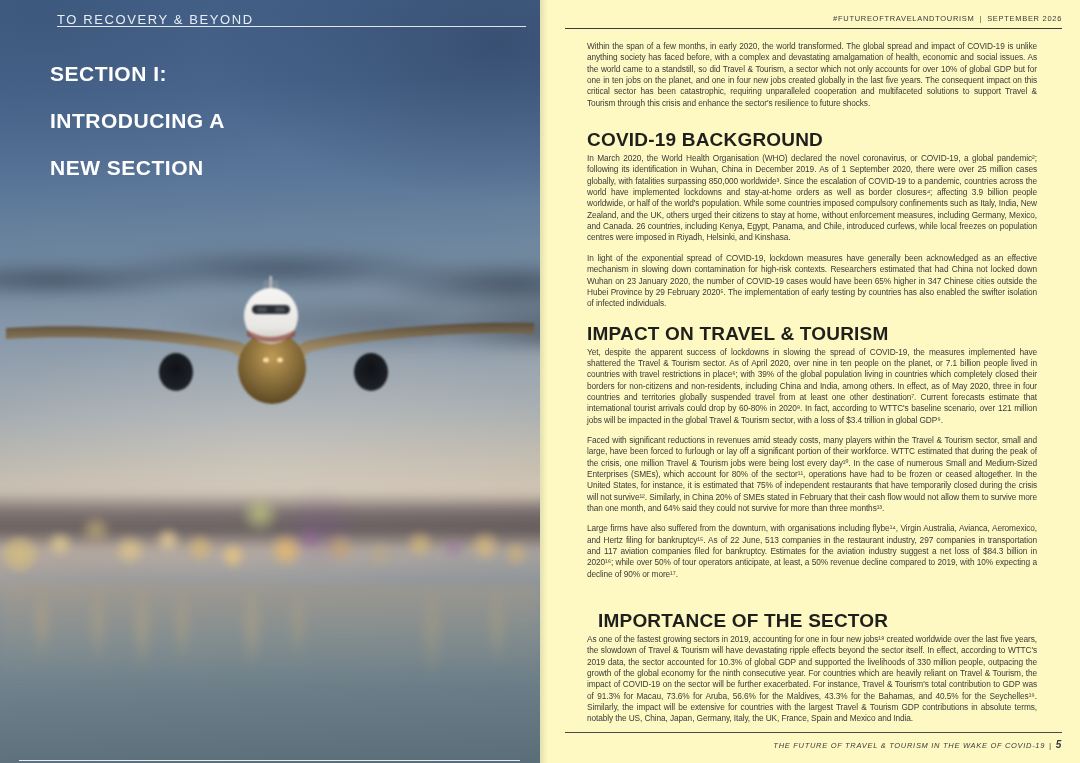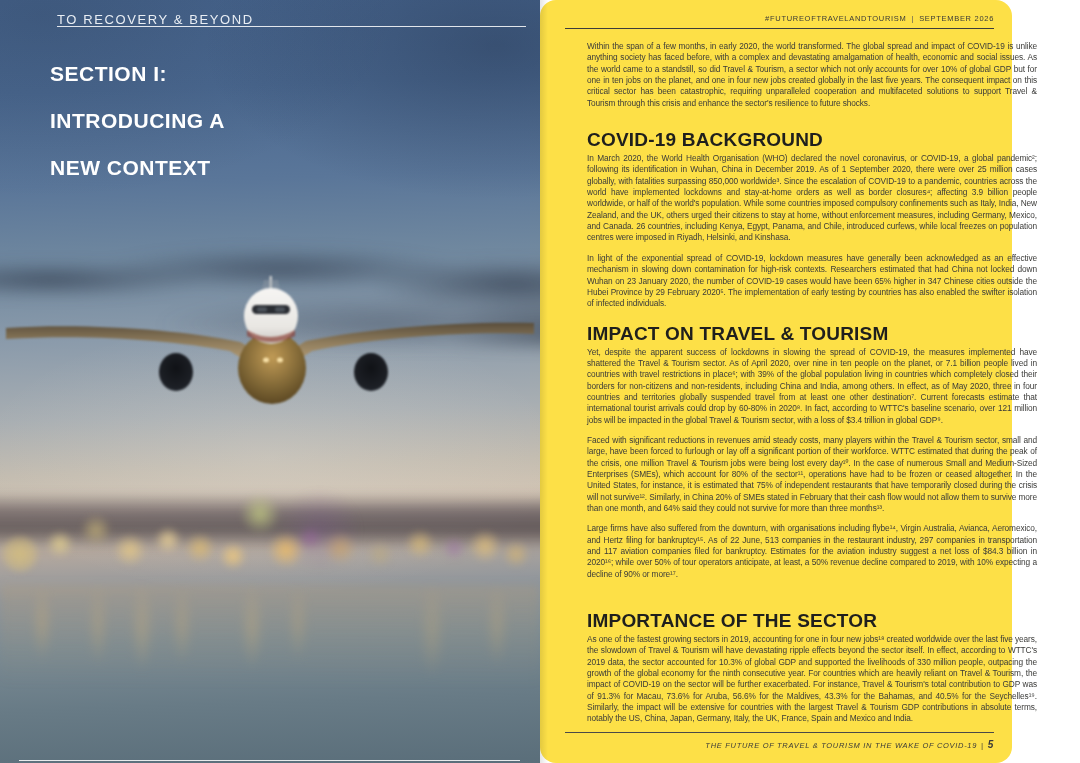--- a/index.html
+++ b/index.html
@@ -81,38 +81,38 @@
   .section-title {
     position:absolute; left:50px; top:50px; width:420px;
     color:#ffffff; font-size:21px; line-height:47px; font-weight:700; letter-spacing:.5px;
   }
   .lp-footer { position:absolute; left:19px; right:20px; top:760px; border-top:1px solid rgba(255,255,255,.85); padding-top:19px; color:#f0f3f6; }
   .lp-footer .pg { font-size:10px; font-weight:700; }
   .lp-footer .sep { font-size:8px; margin:0 4px; }
   .lp-footer .org { font-size:7.5px; letter-spacing:1.3px; }
 
   
-  .page-right { position:absolute; left:540px; top:0; width:472px; height:763px; background:#fde047;border-radius:16px; }
+  .page-right { position:absolute; left:540px; top:0; width:540px; height:763px; background:#fef9c3; }
   .spine { position:absolute; left:540px; top:0; width:8px; height:763px; background:linear-gradient(90deg, rgba(0,0,0,.10), transparent); }
   .rp-header {
     position:absolute; left:25px; right:18px; top:0; height:29px;
     border-bottom:1px solid #3d3d3b; display:flex; justify-content:flex-end; align-items:flex-end;
     padding-bottom:5px; color:#3a3a38; font-size:7.5px; letter-spacing:.7px;
   }
   .rp-header .sep { margin:0 5px; color:#555; }
   .rp-content { position:absolute; left:47px; top:41px; width:450px; color:#3b3b39; }
   .rp-content p {
     font-size:8.3px; line-height:11.35px; letter-spacing:-0.1px;
     text-align:justify; margin:0 0 9px 0;
   }
   .rp-content h2 {
     font-size:19px; line-height:21px; font-weight:700; color:#1f1f1d;
     letter-spacing:.2px; margin:13px 0 3px 0;
   }
-  .rp-content h2.big-gap { margin-top:30px; }
+  .rp-content h2.big-gap { margin-top:30px;margin-left:11px; }
   .rp-content p.intro { margin-bottom:20px; }
   .rp-footer {
     position:absolute; left:25px; right:18px; top:732px; border-top:1px solid #4a4a48;
     padding-top:6px; text-align:right; color:#3a3a38; font-size:7.5px; letter-spacing:.7px;font-style:italic;
   }
   .rp-footer .sep { margin:0 4px; }
   .rp-footer .pg { font-size:10px; font-weight:700; }
 </style>
 </head>
 <body>
@@ -172,21 +172,21 @@
     <div class="reflections"></div>
 
     <div class="lp-header">
       <span class="lp-header-label">TO RECOVERY &amp; BEYOND</span>
     </div>
     <div class="lp-rule"></div>
 
     <h1 class="section-title">
       <span>SECTION I:</span><br>
       <span>INTRODUCING A</span><br>
-      <span>NEW CONTEXT</span>
+      <span>NEW SECTION</span>
     </h1>
 
     <div class="lp-footer">
       <span class="pg">4</span><span class="sep">|</span><span class="org">WORLD TRAVEL &amp; TOURISM COUNCIL</span>
     </div>
   </div>
 
   <div class="page-right">
     <div class="rp-header">
       <span>#FUTUREOFTRAVELANDTOURISM</span>

